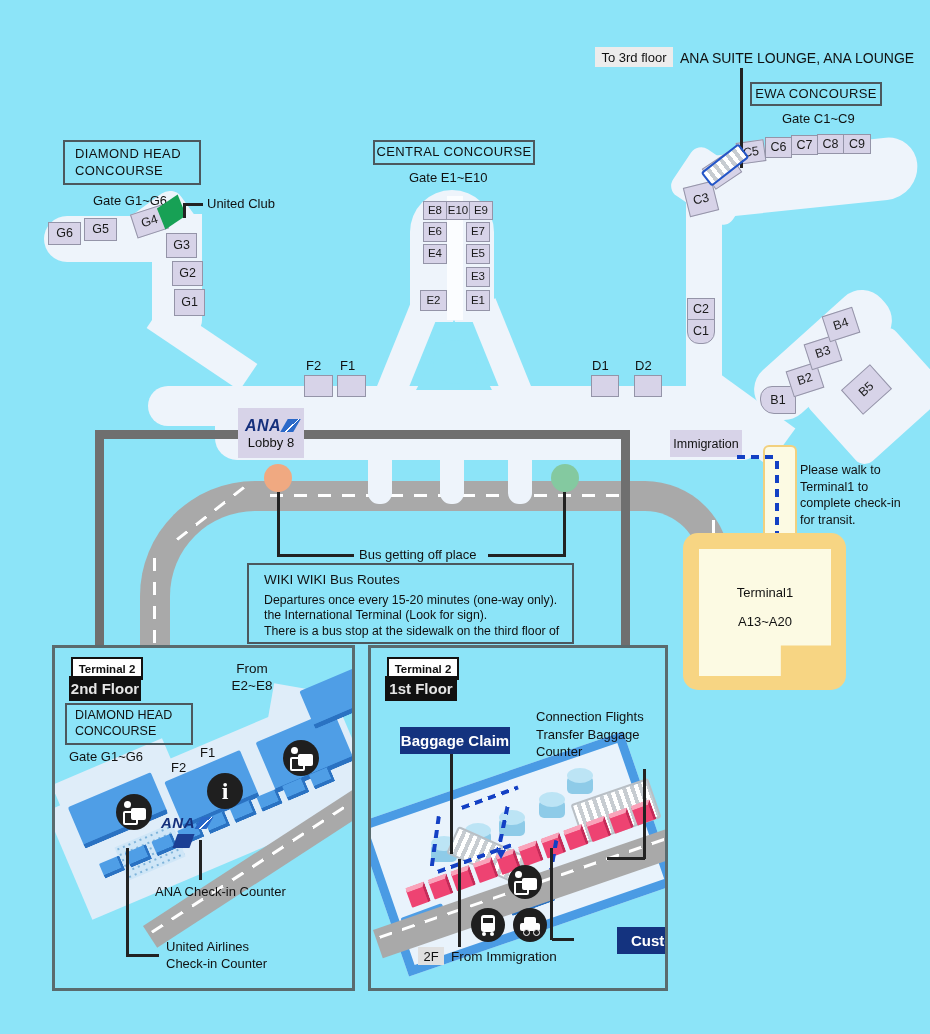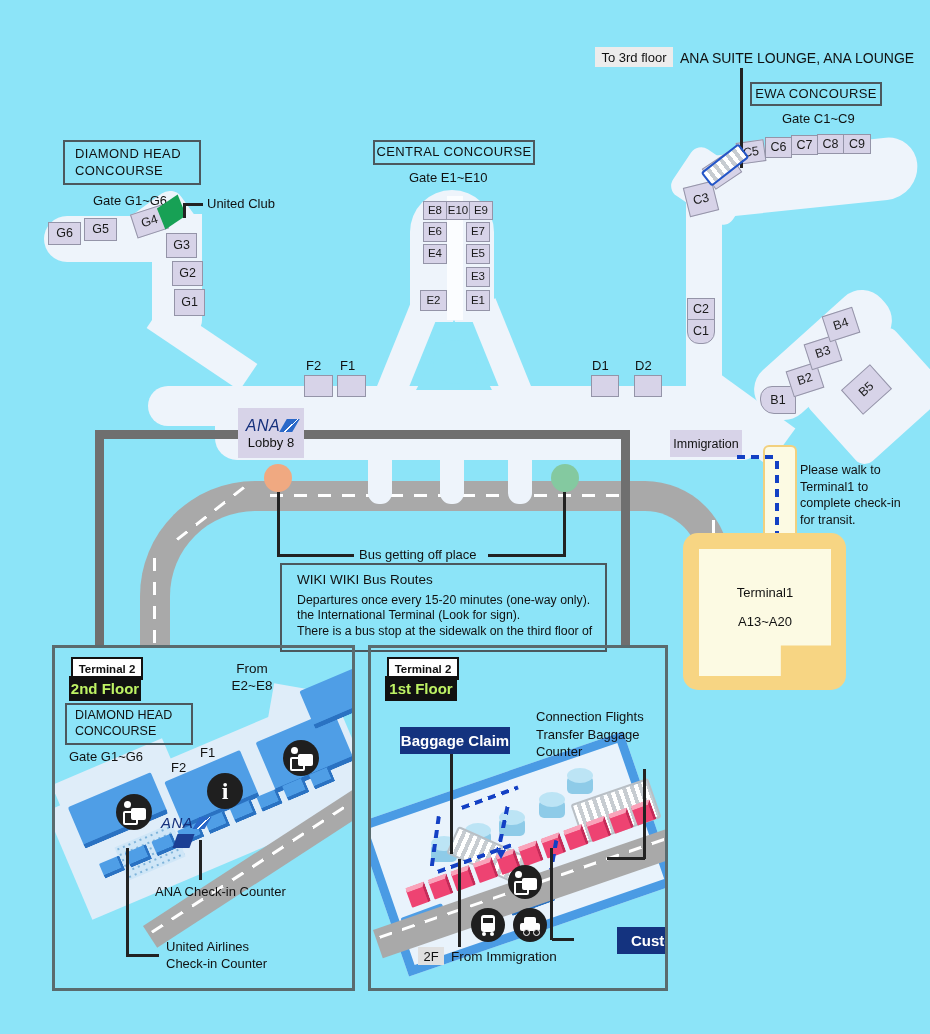--- a/index.html
+++ b/index.html
@@ -19,29 +19,29 @@
   .road{position:absolute;background:#a9a9a9;}
   .dashH{position:absolute;height:3px;background:repeating-linear-gradient(90deg,#fff 0 13px,transparent 13px 24px);}
   .dashV{position:absolute;width:3px;background:repeating-linear-gradient(180deg,#fff 0 13px,transparent 13px 24px);}
   .bdashH{position:absolute;height:3.5px;background:repeating-linear-gradient(90deg,#1340c4 0 8px,transparent 8px 14px);}
   .bdashV{position:absolute;width:3.5px;background:repeating-linear-gradient(180deg,#1340c4 0 8px,transparent 8px 14px);}
   .bracket{position:absolute;background:#6f6f6f;}
   .icon{position:absolute;background:#1f1f1f;border-radius:50%;}
   .panel{position:absolute;border:3px solid #5a6b6e;}
   .badge-top{position:absolute;background:#fff;border:2px solid #111;color:#111;
              font-size:11.5px;font-weight:bold;display:flex;align-items:center;justify-content:center;}
-  .badge-bot{position:absolute;background:#111;color:#bef264;font-size:15px;font-weight:bold;
+  .badge-bot{position:absolute;background:#111;color:#e5e5e5;font-size:15px;font-weight:bold;
              display:flex;align-items:center;justify-content:center;}
   .slab{position:absolute;background:#4f9ee6;border-bottom:5px solid #2a72c2;border-radius:2px;}
   .floorpiece{position:absolute;background:#dfedf9;}
   .cube{width:18px;height:16px;background:#ee4372;border-top:5px solid #f9a3ba;border-right:3px solid #c32b58;border-radius:1px;}
   .cyl-top{position:absolute;background:#bce4f5;border-radius:50%;}
   .cyl-body{position:absolute;background:#8ecbe8;border-radius:5px;}
   .chipgray{position:absolute;background:#e3e3e3;color:#111;display:flex;align-items:center;justify-content:center;}
-  .ana-word{font-style:italic;font-weight:normal;color:#15307c;letter-spacing:.5px;}
+  .ana-word{font-style:italic;font-weight:bold;color:#15307c;letter-spacing:.5px;}
   .ana-slash{display:inline-block;background:linear-gradient(115deg,#2a69c9 55%,#fff 55%,#fff 64%,#2a69c9 64%);
              transform:skewX(-30deg);margin-left:3px;}
   .arrowD{position:absolute;width:0;height:0;border-left:6px solid transparent;border-right:6px solid transparent;border-top:10px solid #1340c4;}
   .arrowR{position:absolute;width:0;height:0;border-top:6px solid transparent;border-bottom:6px solid transparent;border-left:10px solid #1340c4;}
   .esc{position:absolute;background:repeating-linear-gradient(90deg,#fff 0 4px,#c7ccd1 4px 8px);border:2px solid #b9bfc5;border-radius:3px;}
 </style>
 </head>
 <body>
 
 <div id="stage">
@@ -183,21 +183,21 @@
   <div class="txt" style="left:699px;top:614px;width:132px;text-align:center;font-size:13px;">A13~A20</div>
 
   <div class="abs" style="left:264px;top:464px;width:28px;height:28px;border-radius:50%;background:#f0a981;"></div>
   <div class="abs" style="left:551px;top:464px;width:28px;height:28px;border-radius:50%;background:#84c9a0;"></div>
   <div class="leader" style="left:277px;top:492px;width:2.5px;height:64px;"></div>
   <div class="leader" style="left:277px;top:554px;width:77px;height:2.5px;"></div>
   <div class="leader" style="left:563px;top:492px;width:2.5px;height:64px;"></div>
   <div class="leader" style="left:488px;top:554px;width:78px;height:2.5px;"></div>
   <div class="txt" style="left:359px;top:547px;font-size:13px;text-align:right;">Bus getting off place</div>
 
-  <div class="box" style="left:280px;top:563px;width:308px;height:70px;align-items:flex-start;padding:7px 0 8px 15px;justify-content:flex-start;">
+  <div class="box" style="left:247px;top:563px;width:308px;height:70px;align-items:flex-start;padding:7px 0 0 15px;justify-content:flex-start;">
     <div style="font-size:13.5px;margin-bottom:4px;">WIKI WIKI Bus Routes</div>
     <div style="font-size:12.3px;line-height:15.5px;text-align:left;">
       <div>Departures once every 15-20 minutes (one-way only).</div>
       <div>the International Terminal (Look for sign).</div>
       <div>There is a bus stop at the sidewalk on the third floor of</div>
     </div>
   </div>
 
   <div class="panel" style="left:52px;top:645px;width:297px;height:340px;overflow:hidden;">
 

